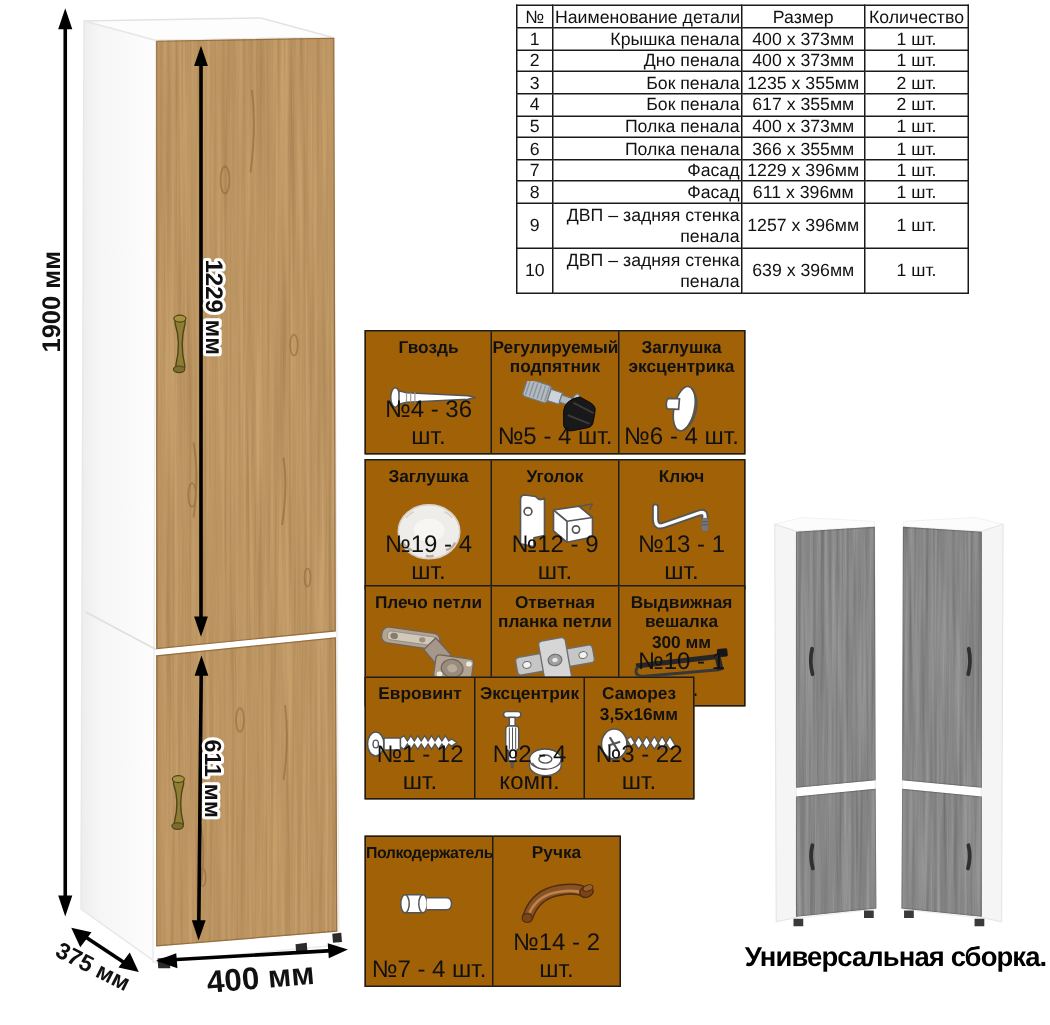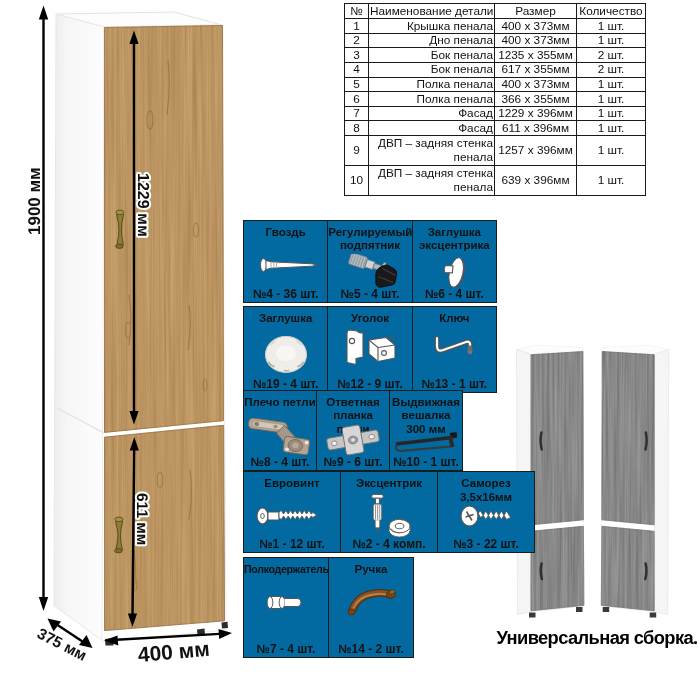--- a/index.html
+++ b/index.html
@@ -5,27 +5,27 @@
   html,body{margin:0;padding:0;background:#fff;}
   #page{position:relative;width:700px;height:683px;background:#fff;overflow:hidden;
         font-family:"Liberation Sans",sans-serif;}
   .abs{position:absolute;}
   table.parts{border-collapse:collapse;table-layout:fixed;opacity:0.999;
       font-family:"Liberation Sans",sans-serif;font-size:11.8px;color:#111;}
   table.parts td,table.parts th{border:1.6px solid #1a1a1a;padding:0 1px;white-space:nowrap;
       text-align:center;vertical-align:middle;font-weight:normal;line-height:1.1;}
   table.parts td.nm{text-align:right;padding-left:4px;}
   table.parts td.wrap{white-space:normal;line-height:1.15;}
-  .hrow{position:absolute;left:243px;display:flex;border:1.8px solid #1c1c1c;background:#0369a1;box-sizing:border-box;opacity:0.999;}
+  .hrow{position:absolute;left:243px;display:flex;border:1.8px solid #1c1c1c;background:#a16207;box-sizing:border-box;opacity:0.999;}
   .hcell{position:relative;border-left:1.8px solid #1c1c1c;flex:1 1 0;box-sizing:border-box;}
   .hcell:first-child{border-left:none;}
   .htitle{position:absolute;top:5px;left:0;right:0;text-align:center;
       font-weight:bold;font-size:11.5px;line-height:1.18;color:#111;}
   .hcount{position:absolute;bottom:1px;left:0;right:0;text-align:center;
-      font-weight:bold;font-size:12px;color:#111;}
+      font-weight:normal;font-size:16px;color:#111;}
   .hicon{position:absolute;left:0;right:0;text-align:center;}
   .hicon svg{display:block;margin:0 auto;}
 </style>
 </head>
 <body>
 <div id="page">
 
 <svg class="abs" style="left:0;top:0;text-rendering:geometricPrecision" width="700" height="683" viewBox="0 0 700 683">
   <defs>
     <filter id="oakg" x="-5%" y="-5%" width="110%" height="110%">
@@ -342,21 +342,21 @@
         <path d="M8,3 L8,11 Q8,17 13.5,15.2 L37,7 Q41,5.8 41,9 L41,17" fill="none" stroke="#555" stroke-width="4.6" stroke-linecap="round"></path>
         <path d="M8,3 L8,11 Q8,17 13.5,15.2 L37,7 Q41,5.8 41,9 L41,17" fill="none" stroke="#fcfcfc" stroke-width="2.2" stroke-linecap="round"></path>
         <path d="M41,12.5 L41,17" stroke="#777" stroke-width="4.6" stroke-linecap="round"></path>
         <path d="M39,12.8 h4 m-4,2 h4" stroke="#555" stroke-width="0.7"></path>
       </svg>
     </div>
     <div class="hcount">№13 - 1 шт.</div>
   </div>
 </div>
 
-<div class="hrow" style="top:389.5px;height:81px;width:220px">
+<div class="hrow" style="top:389.5px;height:81px;width:254px">
 
   <div class="hcell">
     <div class="htitle">Плечо петли</div>
     <div class="hicon" style="top:27px">
       <svg width="70" height="37" viewBox="0 0 72 38">
         <g transform="rotate(8 36 19)">
           <rect x="2" y="4" width="40" height="11" rx="4.5" fill="#b2a492" stroke="#70645a" stroke-width="0.9"></rect>
           <rect x="6" y="6.5" width="33" height="6" rx="2.5" fill="#d2c8ba" stroke="#8d8274" stroke-width="0.5"></rect>
           <ellipse cx="10.5" cy="9.5" rx="2.6" ry="2.1" fill="#877b6d"></ellipse>
           <ellipse cx="30" cy="9.5" rx="2.2" ry="1.8" fill="#9a8f80"></ellipse>
@@ -398,21 +398,21 @@
           <path d="M3,13 L59,6.5" stroke="#262626" stroke-width="3.4"></path>
           <path d="M4,13.5 q-3,5.5 3,6.5 l51,-4.5" fill="none" stroke="#383838" stroke-width="2"></path>
           <path d="M57,5 l2.5,11" stroke="#2a2a2a" stroke-width="4"></path>
         </g>
       </svg>
     </div>
     <div class="hcount">№10 - 1 шт.</div>
   </div>
 </div>
 
-<div class="hrow" style="top:471px;height:82px;width:292px">
+<div class="hrow" style="top:451px;height:82px;width:220px">
 
   <div class="hcell">
     <div class="htitle">Евровинт</div>
     <div class="hicon" style="top:34px">
       <svg width="72" height="20" viewBox="0 0 72 20">
         <g fill="#fff" stroke="#555">
           <ellipse cx="6.5" cy="10" rx="5.5" ry="8" stroke-width="1.1"></ellipse>
           <ellipse cx="6.5" cy="10" rx="1.8" ry="2.6" stroke-width="0.9"></ellipse>
           <rect x="12" y="6" width="11" height="8" stroke-width="1"></rect>
           <path d="M23,6.2 l2.3,-1.8 l2.3,3.6 l2.3,-3.6 l2.3,3.6 l2.3,-3.6 l2.3,3.6 l2.3,-3.6 l2.3,3.6 l2.3,-3.6 l2.3,3.6 l2.3,-3.6 l2.3,3.6 l2.3,-3.6 l2.3,3.6 l1.8,-1.4 l3.6,2.4 l-3.6,2.4 l-1.8,-1.4 l-2.3,3.6 l-2.3,-3.6 l-2.3,3.6 l-2.3,-3.6 l-2.3,3.6 l-2.3,-3.6 l-2.3,3.6 l-2.3,-3.6 l-2.3,3.6 l-2.3,-3.6 l-2.3,3.6 l-2.3,-3.6 l-2.3,3.6 l-2.3,-1.8 z" stroke-width="0.9"></path>

